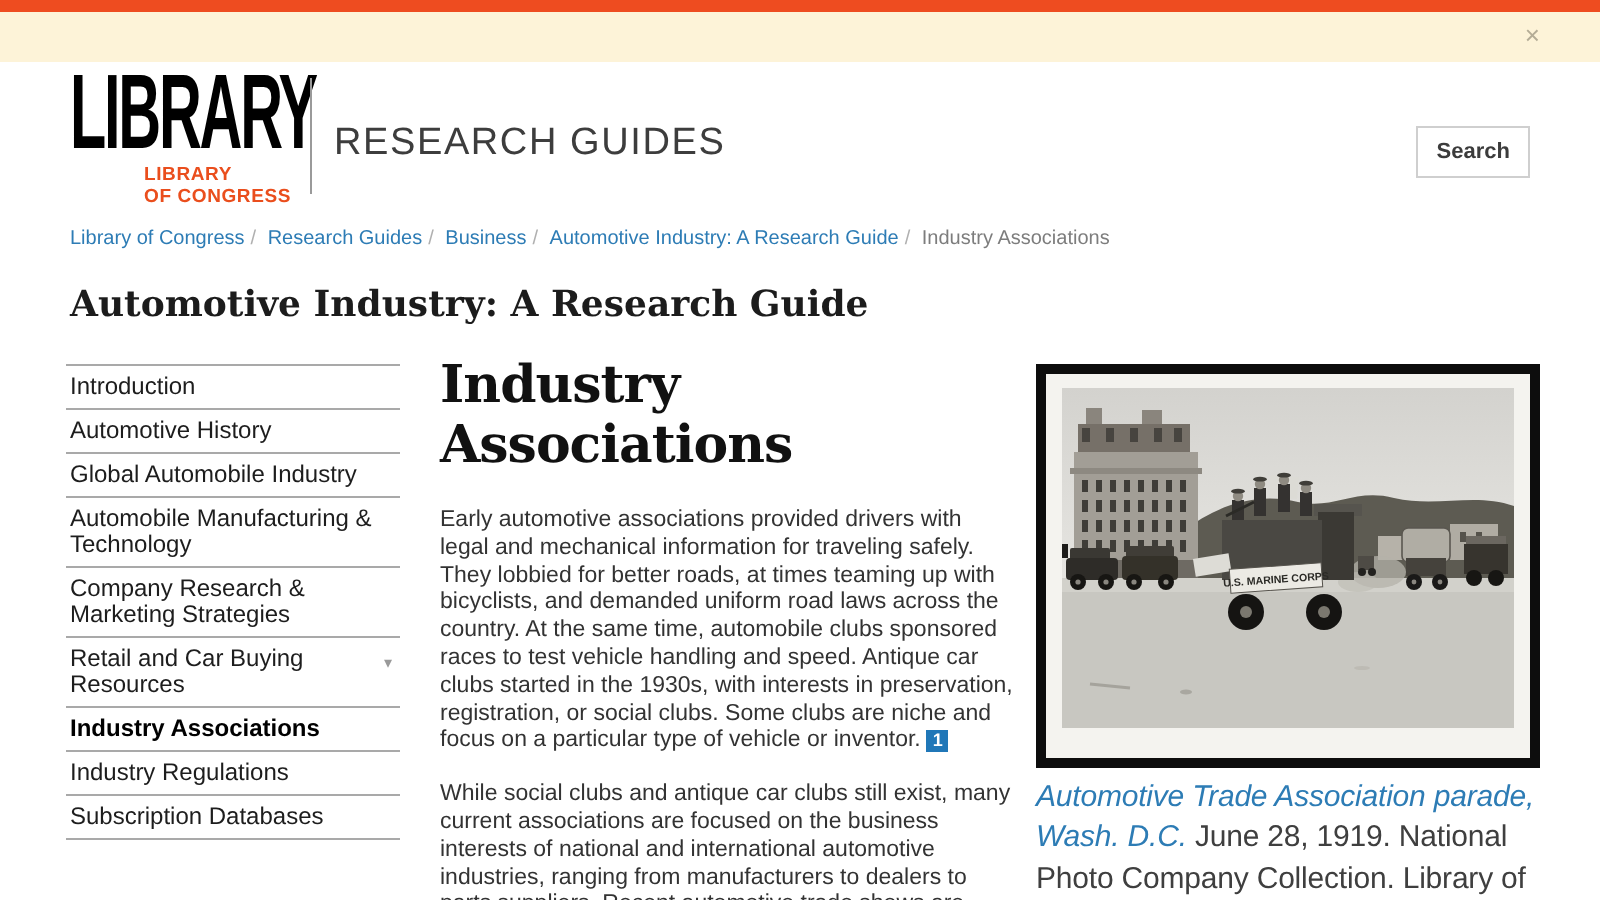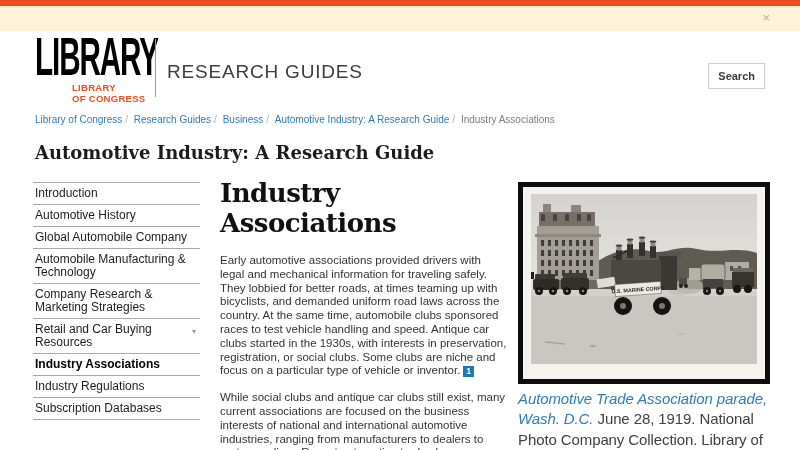--- a/index.html
+++ b/index.html
@@ -94,21 +94,21 @@
     <span class="crumb-current">Industry Associations</span>
   </div>
 
   <h1 class="page-title">Automotive Industry: A Research Guide</h1>
 
   <div class="content">
 
     <nav class="sidenav">
       <a href="#">Introduction</a>
       <a href="#">Automotive History</a>
-      <a href="#">Global Automobile Company</a>
+      <a href="#">Global Automobile Industry</a>
       <a href="#">Automobile Manufacturing &amp; Technology</a>
       <a href="#">Company Research &amp; Marketing Strategies</a>
       <a href="#"><span>Retail and Car Buying Resources</span><span class="side-caret">▾</span></a>
       <a href="#" class="active">Industry Associations</a>
       <a href="#">Industry Regulations</a>
       <a href="#">Subscription Databases</a>
     </nav>
 
     <div class="main-col">
       <h1>Industry Associations</h1>

